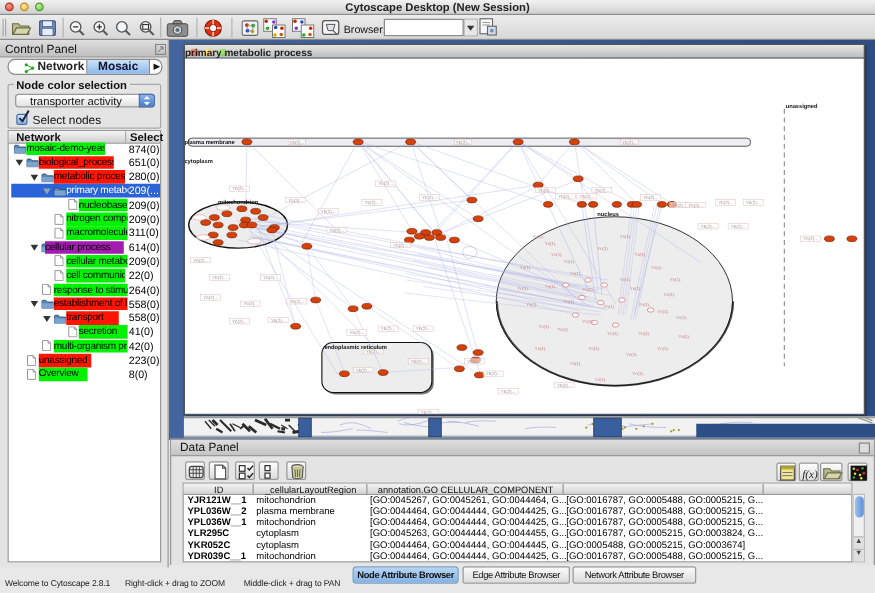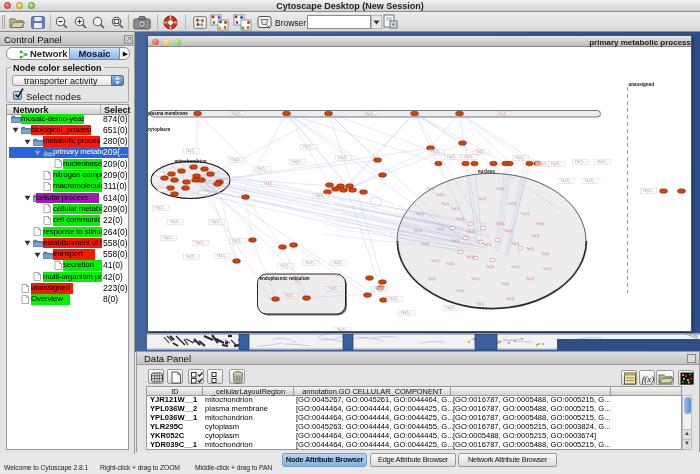--- a/index.html
+++ b/index.html
@@ -108,21 +108,21 @@
  <circle cx="10.5" cy="10.5" r="1.5" fill="#6f8fc5"></circle>
   </svg>
 
 <div class="abs" style="left:135px;top:32px;width:565px;height:320px;background:linear-gradient(90deg,#44659e,#2e4f86)"></div>
 
 <div class="abs" style="left:147px;top:35px;width:545px;height:297px;border:1px solid #555;box-shadow:1px 2px 3px rgba(0,0,0,0.4)">
  <div class="abs" style="left:0;top:0;width:543px;height:11px;background:linear-gradient(#e6e6e6,#bdbdbd);border-bottom:1px solid #888">
   <div class="abs" style="left:4px;top:2.5px;width:6.5px;height:6.5px;border-radius:50%;background:radial-gradient(circle at 35% 30%,#ff9a8a,#e4402e)"></div>
   <div class="abs" style="left:15px;top:2.5px;width:6.5px;height:6.5px;border-radius:50%;background:radial-gradient(circle at 35% 30%,#ffe9a0,#f0b32e)"></div>
   <div class="abs" style="left:26px;top:2.5px;width:6.5px;height:6.5px;border-radius:50%;background:radial-gradient(circle at 35% 30%,#c8f0a0,#5fc234)"></div>
-  <div class="abs" style="left:0;top:1.5px;width:543px;text-align:right;font-size:8px;font-weight:bold;color:#222">primary metabolic process</div>
+  <div class="abs" style="left:0;top:1.5px;width:543px;text-align:left;font-size:8px;font-weight:bold;color:#222">primary metabolic process</div>
  </div>
  <div class="abs" style="left:0;top:11px;width:543px;height:284px;background:#fff;overflow:hidden">
   <svg width="545" height="285" viewBox="0 0 545 285" style="position:absolute;left:0;top:0" font-family="Liberation Sans, sans-serif">
 <ellipse cx="343.5" cy="194.0" rx="94.5" ry="67.6" fill="#ededed" stroke="#333" stroke-width="0.8"></ellipse>
 <path d="M 249.5 194.0 a 94.5 67.6 0 0 0 189 0" fill="none" stroke="#111" stroke-width="1.7" opacity="0.75"></path>
 <ellipse cx="42.5" cy="133.0" rx="39.5" ry="18.5" fill="#ededed" stroke="#111" stroke-width="1.1"></ellipse>
 <rect x="111.0" y="228.5" width="88" height="40" rx="9" fill="#000" opacity="0.55"></rect>
 <rect x="109.5" y="227.0" width="88" height="40" rx="9" fill="#ededed" stroke="#111" stroke-width="0.9"></rect>
 <rect x="2.5" y="63.5" width="450" height="6.5" rx="3.2" fill="#ececf2" stroke="#444" stroke-width="0.7"></rect>
 <line x1="479.5" y1="40.0" x2="479.5" y2="246.0" stroke="#999" stroke-width="1" stroke-dasharray="4,3"></line>

